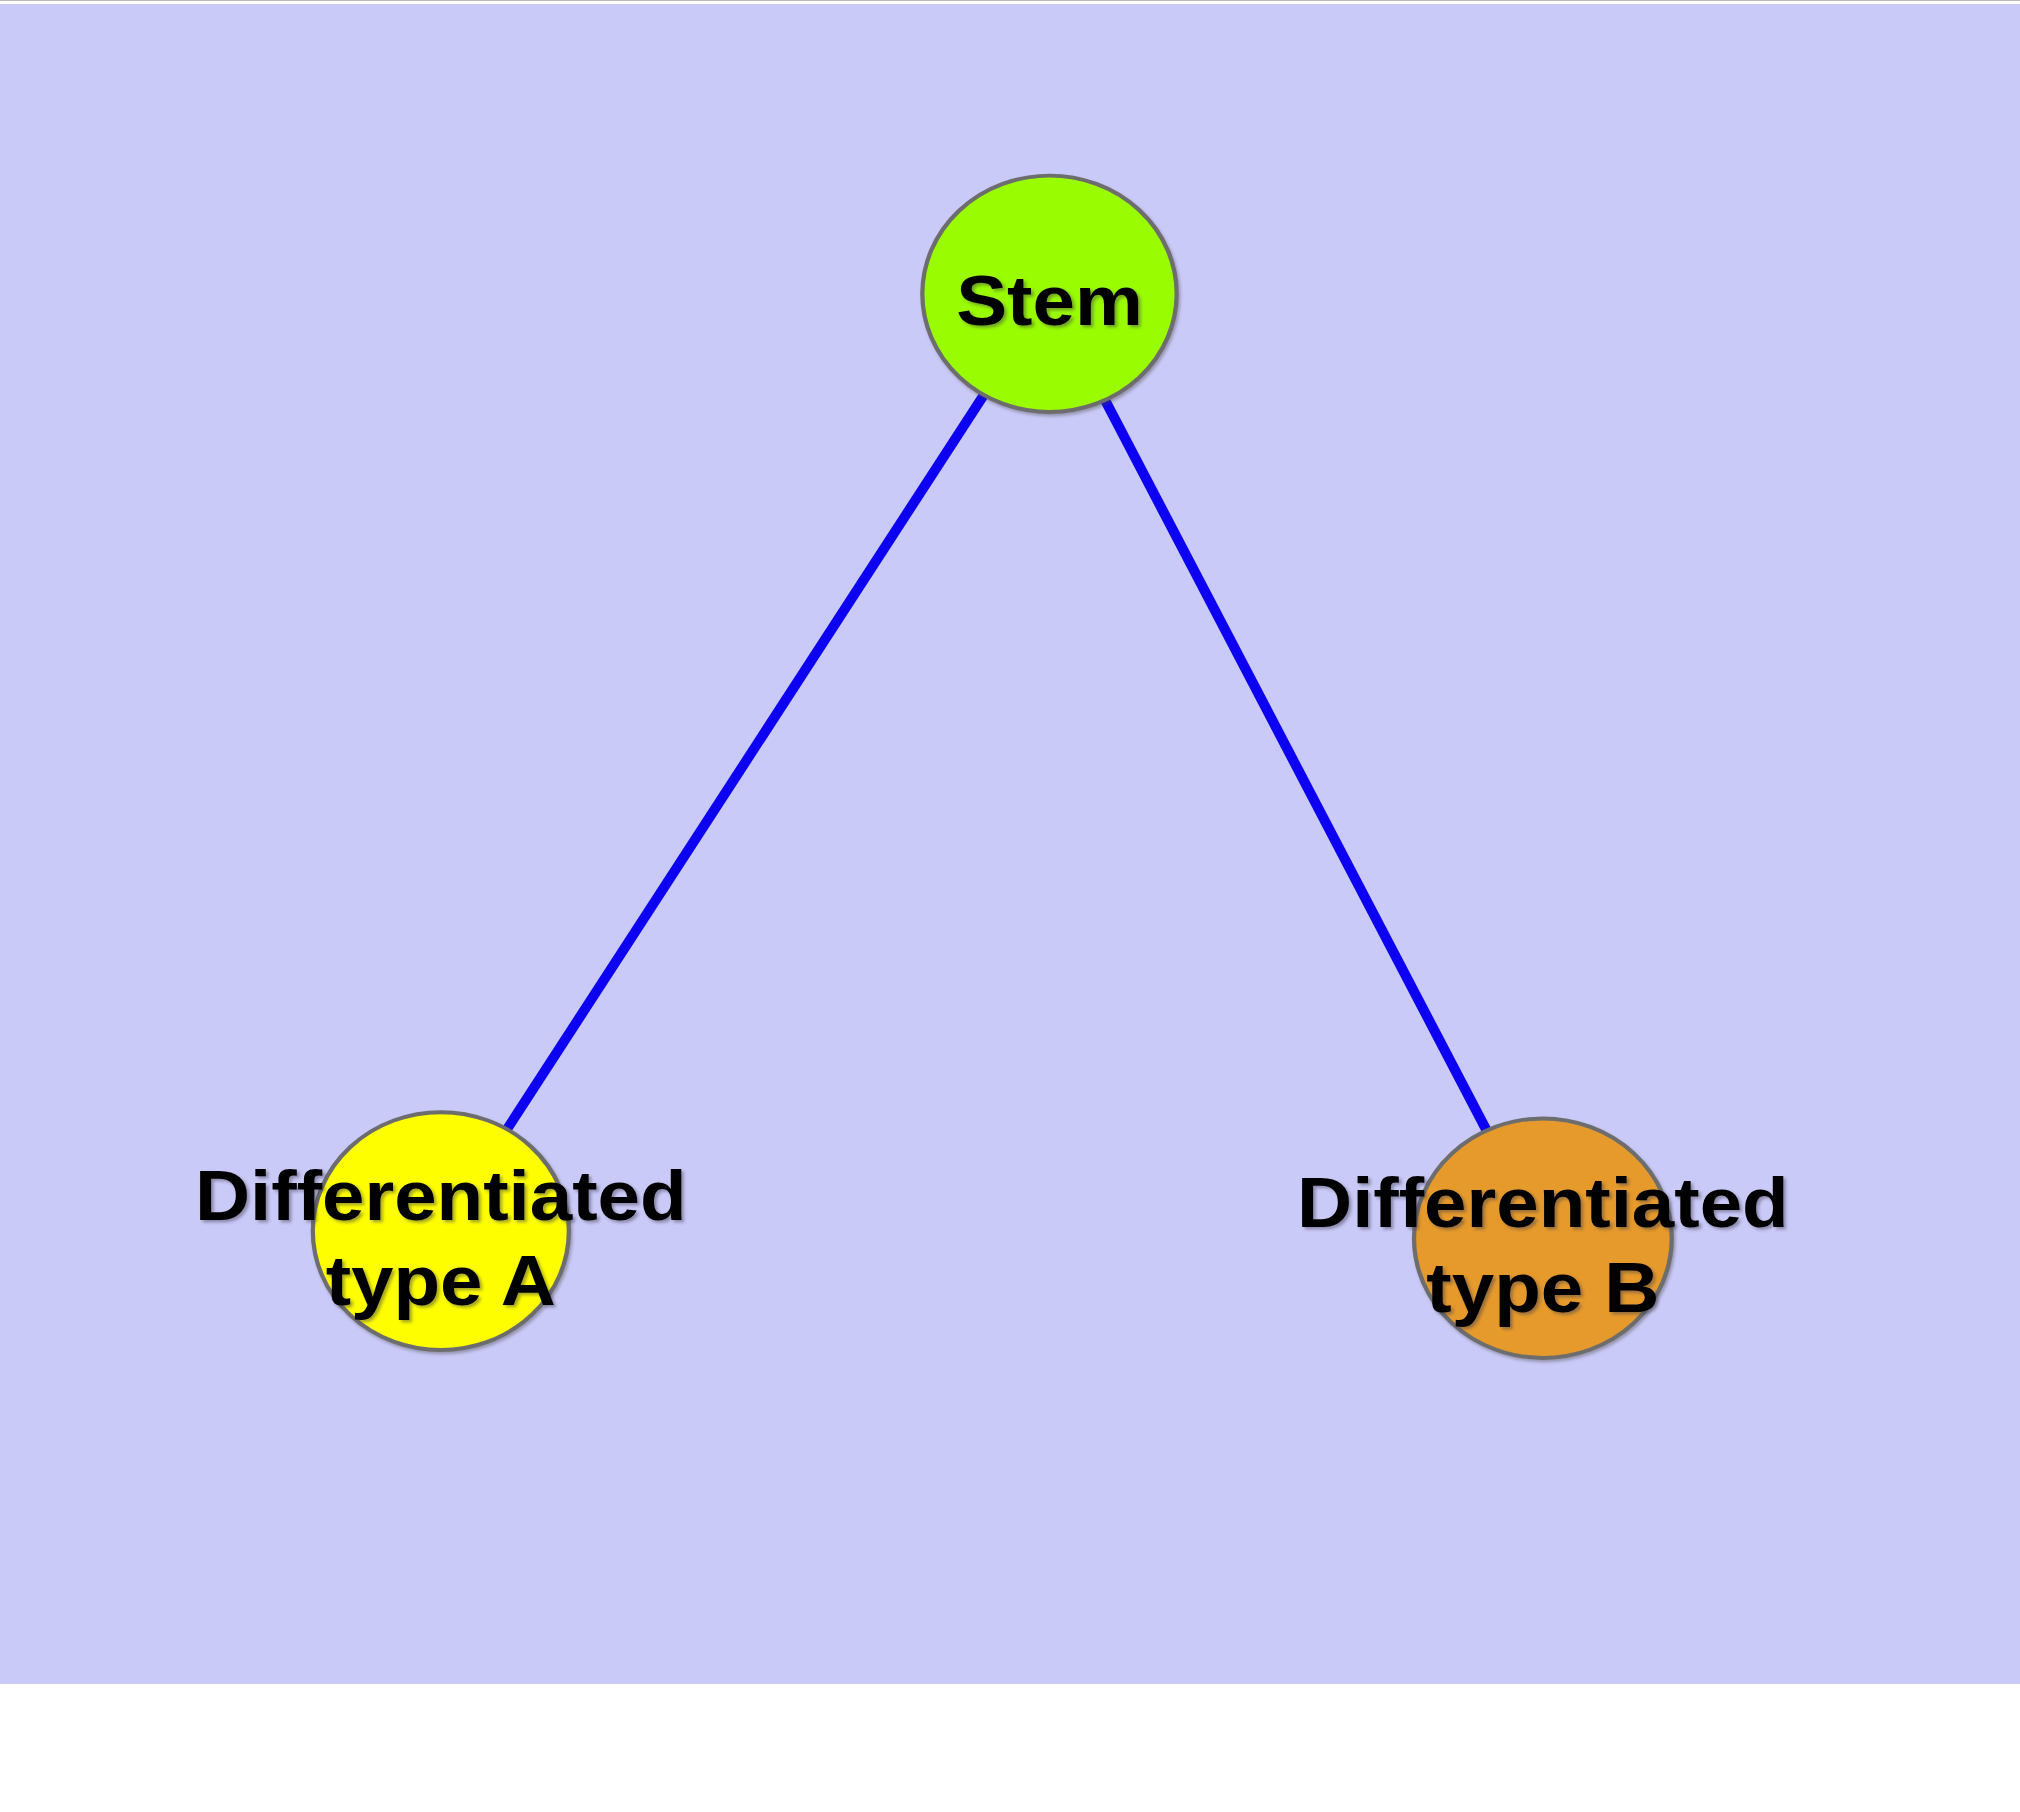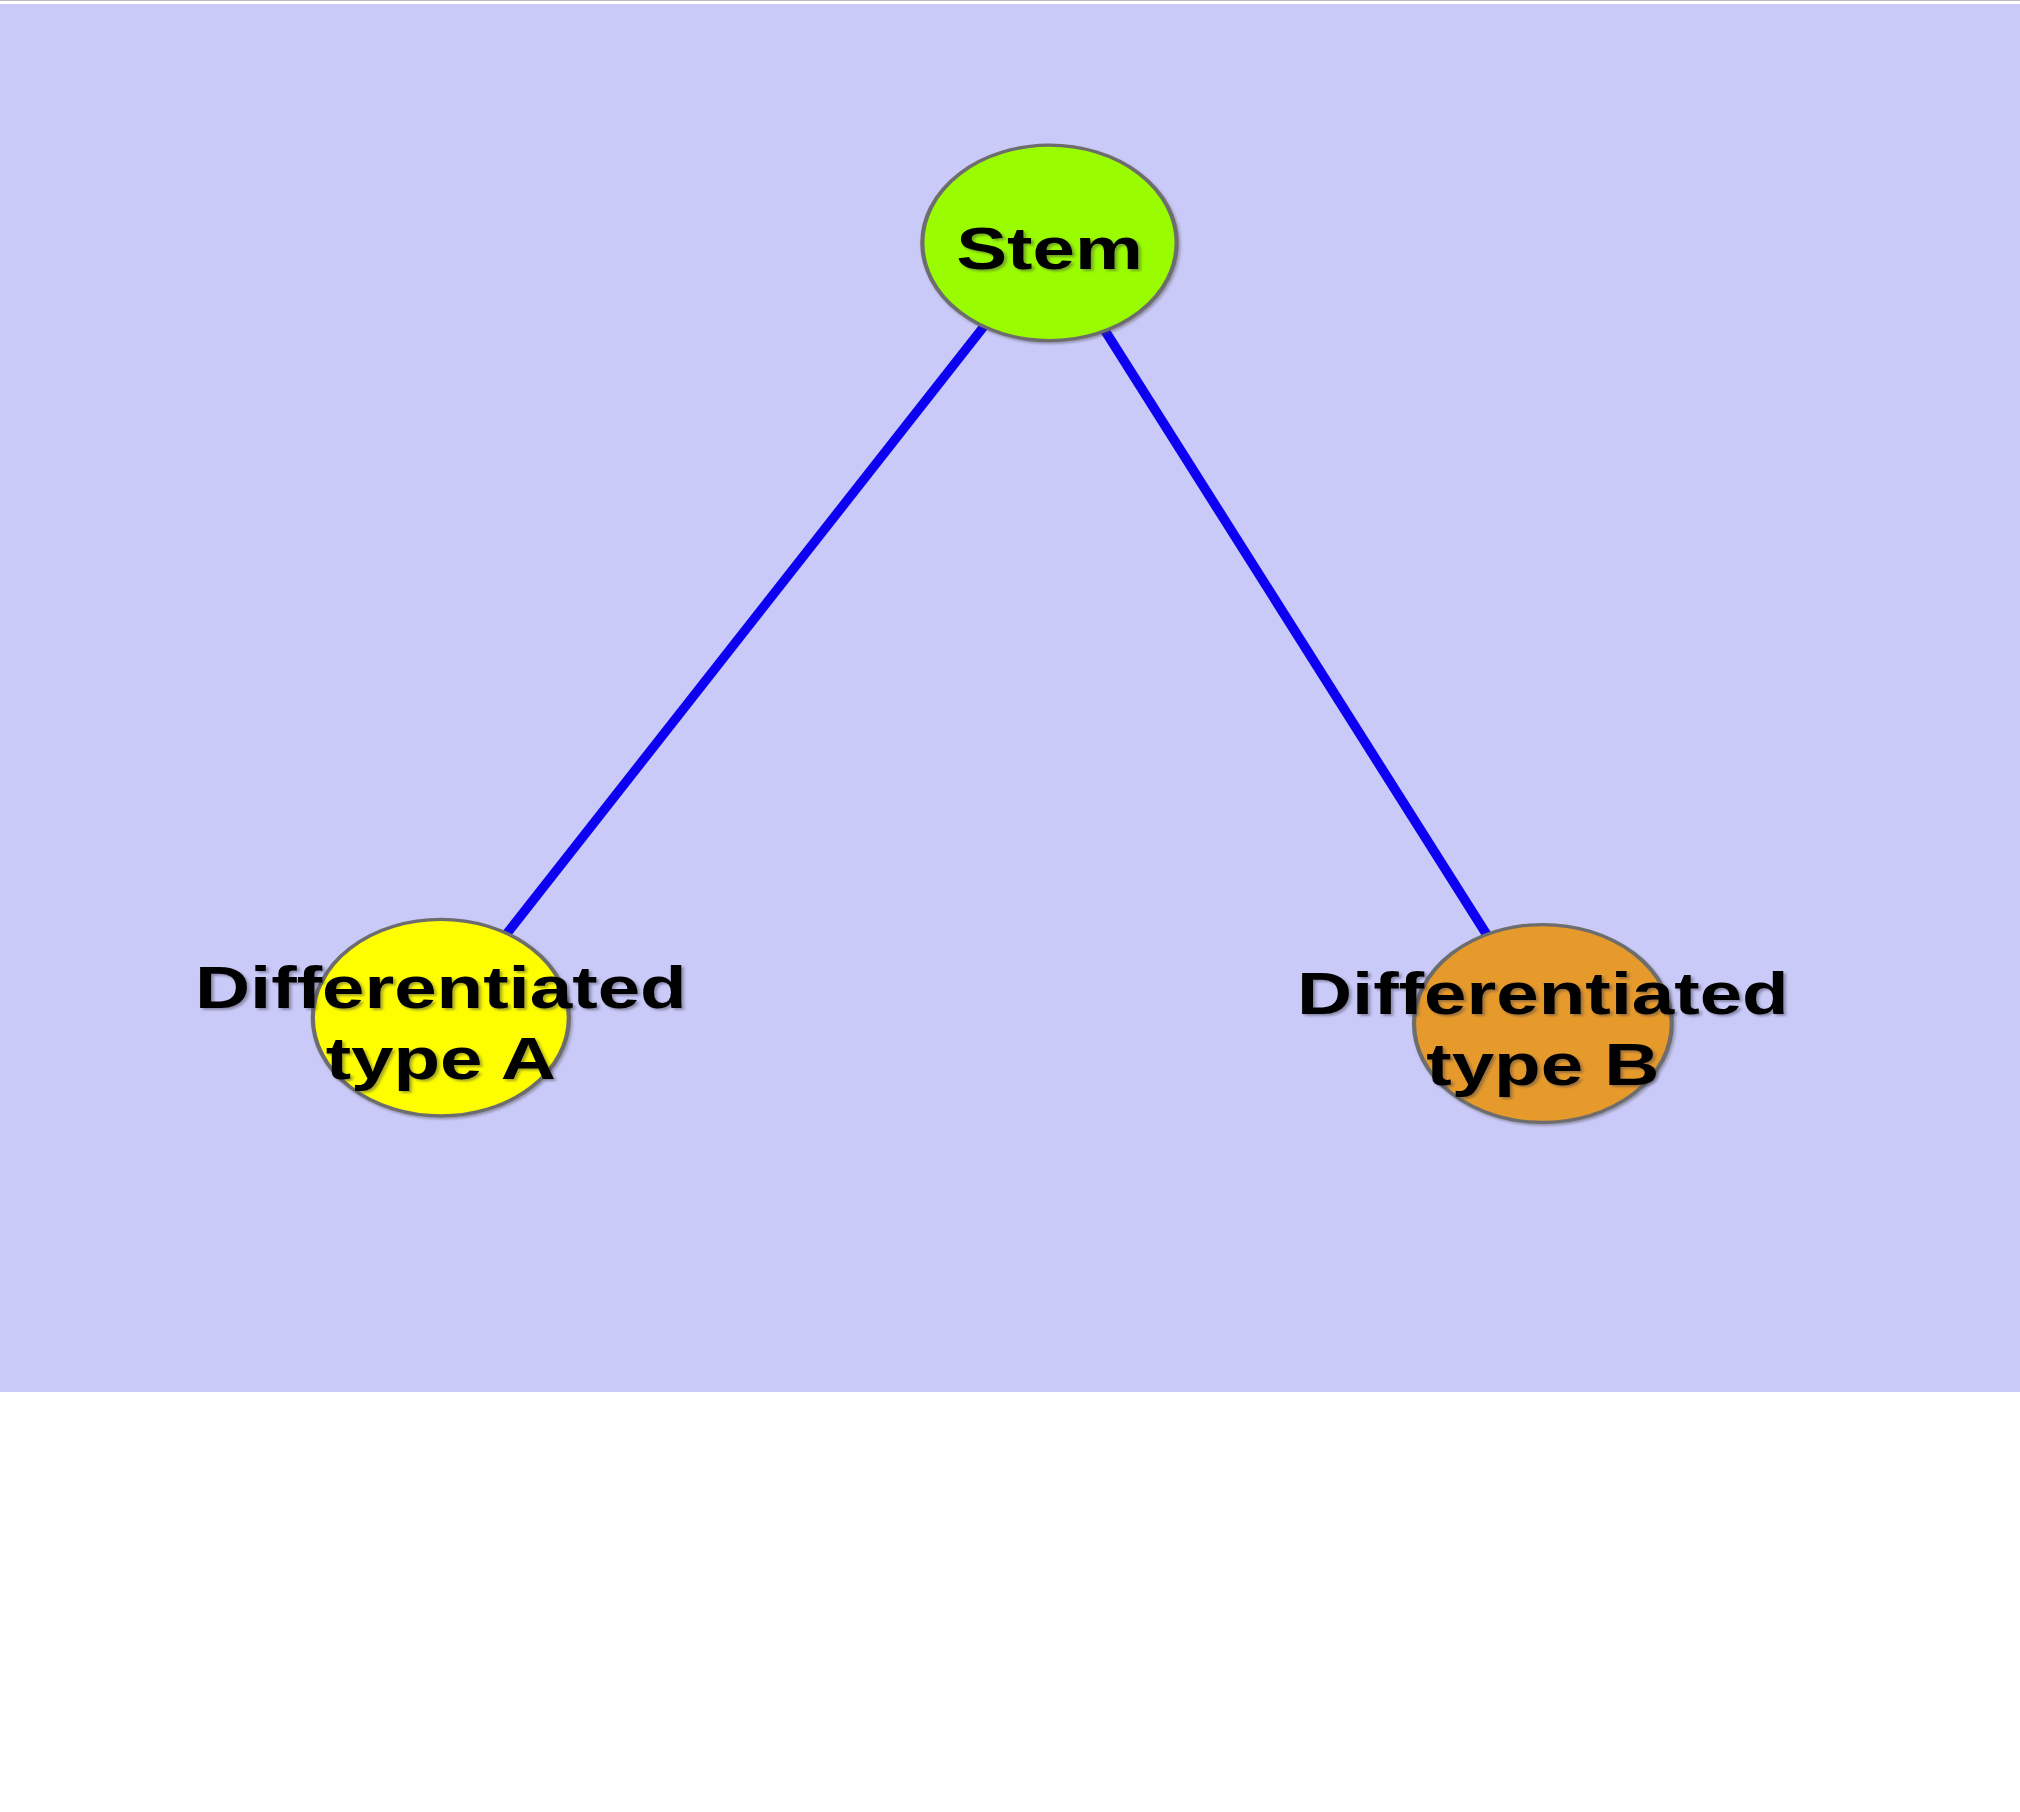--- a/index.html
+++ b/index.html
@@ -2,21 +2,21 @@
 <html style="font-size:13.6px"><head>
 <meta charset="utf-8">
 <style>
   html, body {
     margin: 0;
     padding: 0;
   }
   .screen {
     position: relative;
     width: 2021px;
-    height: 1392px;
+    height: 1684px;
     overflow: hidden;
     font-family: "Liberation Sans", sans-serif;
   }
   .top-strip {
     position: absolute;
     top: 0; left: 0; right: 0;
     height: 4.2px;
     box-sizing: border-box;
   }
   svg.diagram {

